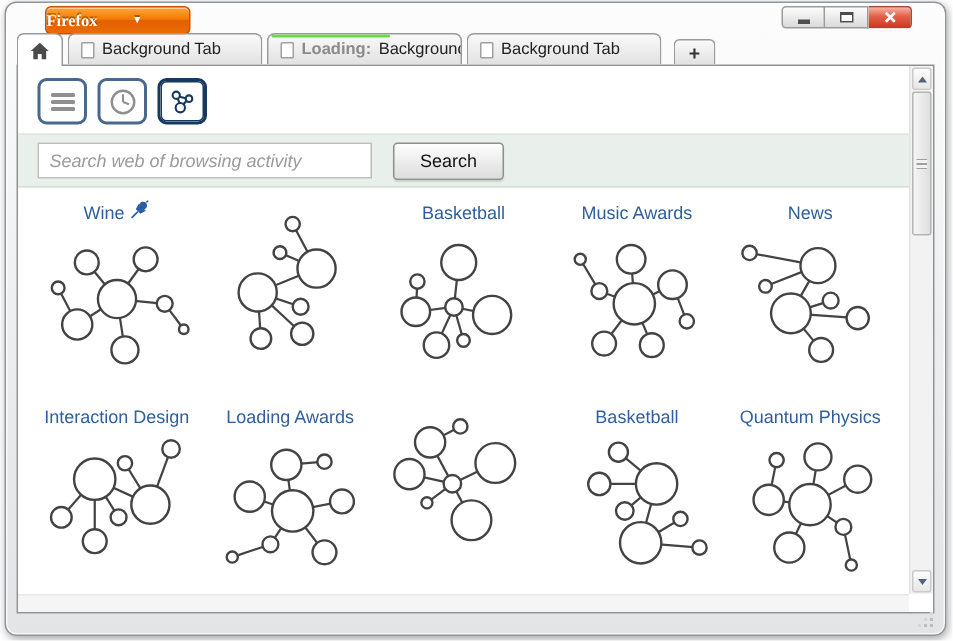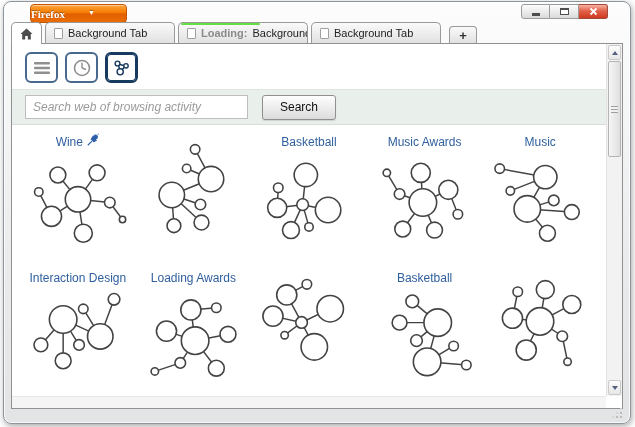--- a/index.html
+++ b/index.html
@@ -262,21 +262,21 @@
             <circle cx="72" cy="36" r="9" fill="#fff" stroke="#434343" stroke-width="1.5"></circle>
             <circle cx="81" cy="59" r="4.5" fill="#fff" stroke="#434343" stroke-width="1.5"></circle>
             <circle cx="26" cy="40" r="5" fill="#fff" stroke="#434343" stroke-width="1.5"></circle>
             <circle cx="14" cy="20" r="3.5" fill="#fff" stroke="#434343" stroke-width="1.5"></circle>
             <circle cx="29" cy="73" r="7.5" fill="#fff" stroke="#434343" stroke-width="1.5"></circle>
             <circle cx="59" cy="74" r="7.5" fill="#fff" stroke="#434343" stroke-width="1.5"></circle>
           </svg>
         </div>
         <div class="thumb">
           <div class="thumb-label">
-            <span>Music</span>
+            <span>News</span>
           </div>
           <svg class="graph" width="106" height="104" viewBox="0 0 100 95">
             <line x1="55" y1="24" x2="38" y2="54" stroke="#434343" stroke-width="1.4"></line>
             <line x1="55" y1="24" x2="12" y2="16" stroke="#434343" stroke-width="1.4"></line>
             <line x1="55" y1="24" x2="22" y2="37" stroke="#434343" stroke-width="1.4"></line>
             <line x1="38" y1="54" x2="63" y2="46" stroke="#434343" stroke-width="1.4"></line>
             <line x1="38" y1="54" x2="80" y2="57" stroke="#434343" stroke-width="1.4"></line>
             <line x1="38" y1="54" x2="57" y2="77" stroke="#434343" stroke-width="1.4"></line>
             <circle cx="55" cy="24" r="11" fill="#fff" stroke="#434343" stroke-width="1.5"></circle>
             <circle cx="38" cy="54" r="12.5" fill="#fff" stroke="#434343" stroke-width="1.5"></circle>
@@ -360,20 +360,23 @@
             <circle cx="62" cy="33" r="13" fill="#fff" stroke="#434343" stroke-width="1.5"></circle>
             <circle cx="38" cy="13" r="6" fill="#fff" stroke="#434343" stroke-width="1.5"></circle>
             <circle cx="26" cy="33" r="7" fill="#fff" stroke="#434343" stroke-width="1.5"></circle>
             <circle cx="42" cy="50" r="5.5" fill="#fff" stroke="#434343" stroke-width="1.5"></circle>
             <circle cx="52" cy="70" r="13" fill="#fff" stroke="#434343" stroke-width="1.5"></circle>
             <circle cx="77" cy="55" r="4.5" fill="#fff" stroke="#434343" stroke-width="1.5"></circle>
             <circle cx="89" cy="73" r="4.5" fill="#fff" stroke="#434343" stroke-width="1.5"></circle>
           </svg>
         </div>
         <div class="thumb">
+          <div class="thumb-label">
+            <span>Quantum Physics</span>
+          </div>
           <svg class="graph" width="106" height="104" viewBox="0 0 100 95">
             <line x1="50" y1="46" x2="55" y2="16" stroke="#434343" stroke-width="1.4"></line>
             <line x1="50" y1="46" x2="24" y2="43" stroke="#434343" stroke-width="1.4"></line>
             <line x1="24" y1="43" x2="29" y2="18" stroke="#434343" stroke-width="1.4"></line>
             <line x1="50" y1="46" x2="80" y2="30" stroke="#434343" stroke-width="1.4"></line>
             <line x1="50" y1="46" x2="37" y2="73" stroke="#434343" stroke-width="1.4"></line>
             <line x1="50" y1="46" x2="71" y2="60" stroke="#434343" stroke-width="1.4"></line>
             <line x1="71" y1="60" x2="76" y2="84" stroke="#434343" stroke-width="1.4"></line>
             <circle cx="50" cy="46" r="13" fill="#fff" stroke="#434343" stroke-width="1.5"></circle>
             <circle cx="55" cy="16" r="8.5" fill="#fff" stroke="#434343" stroke-width="1.5"></circle>

